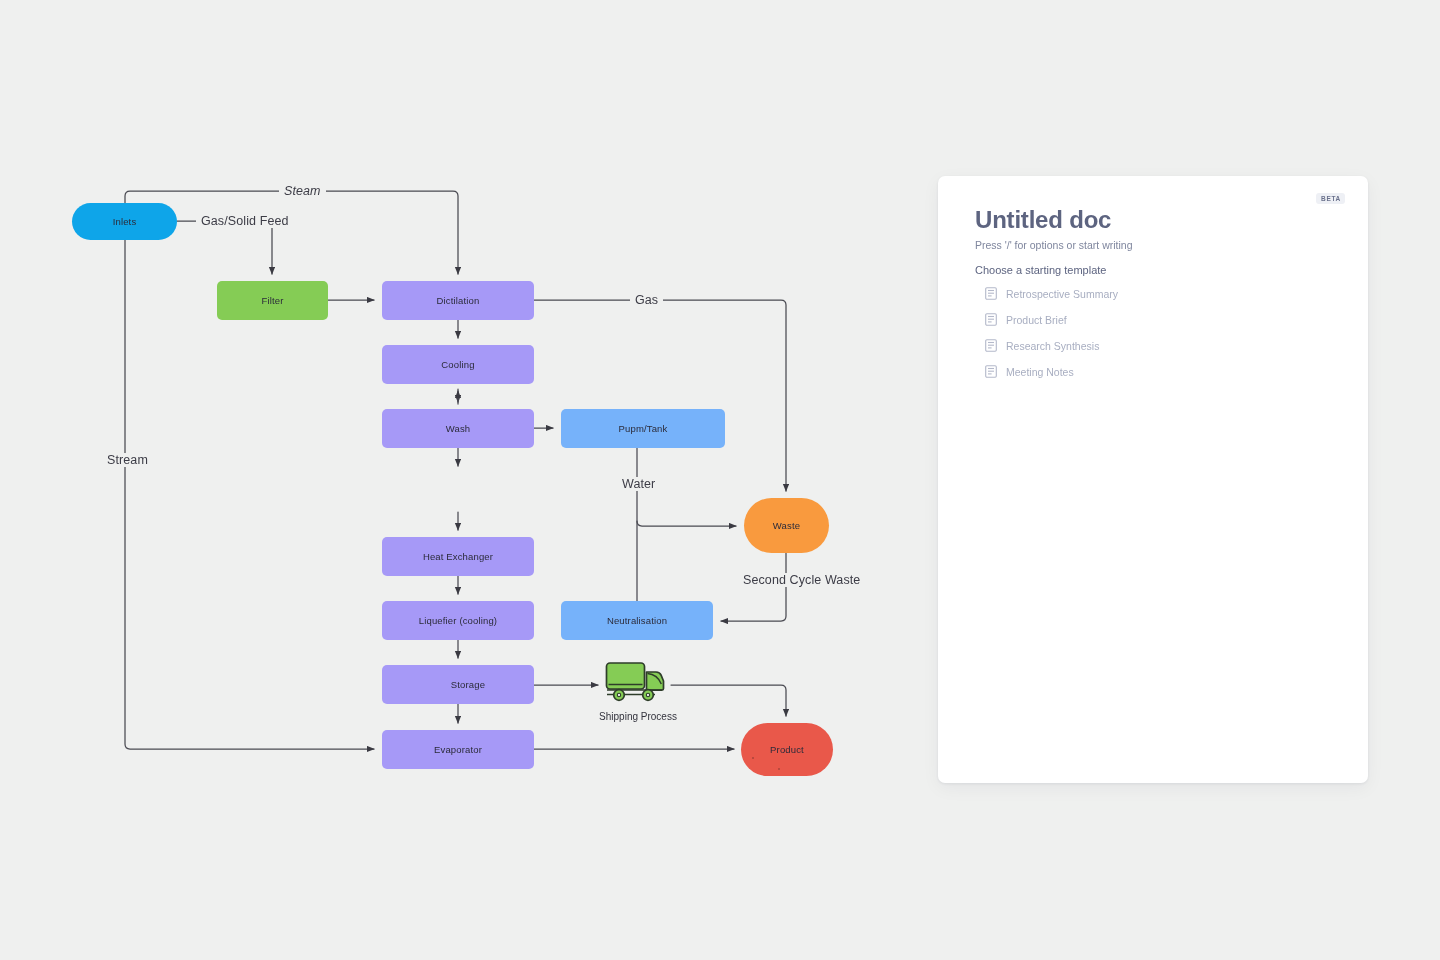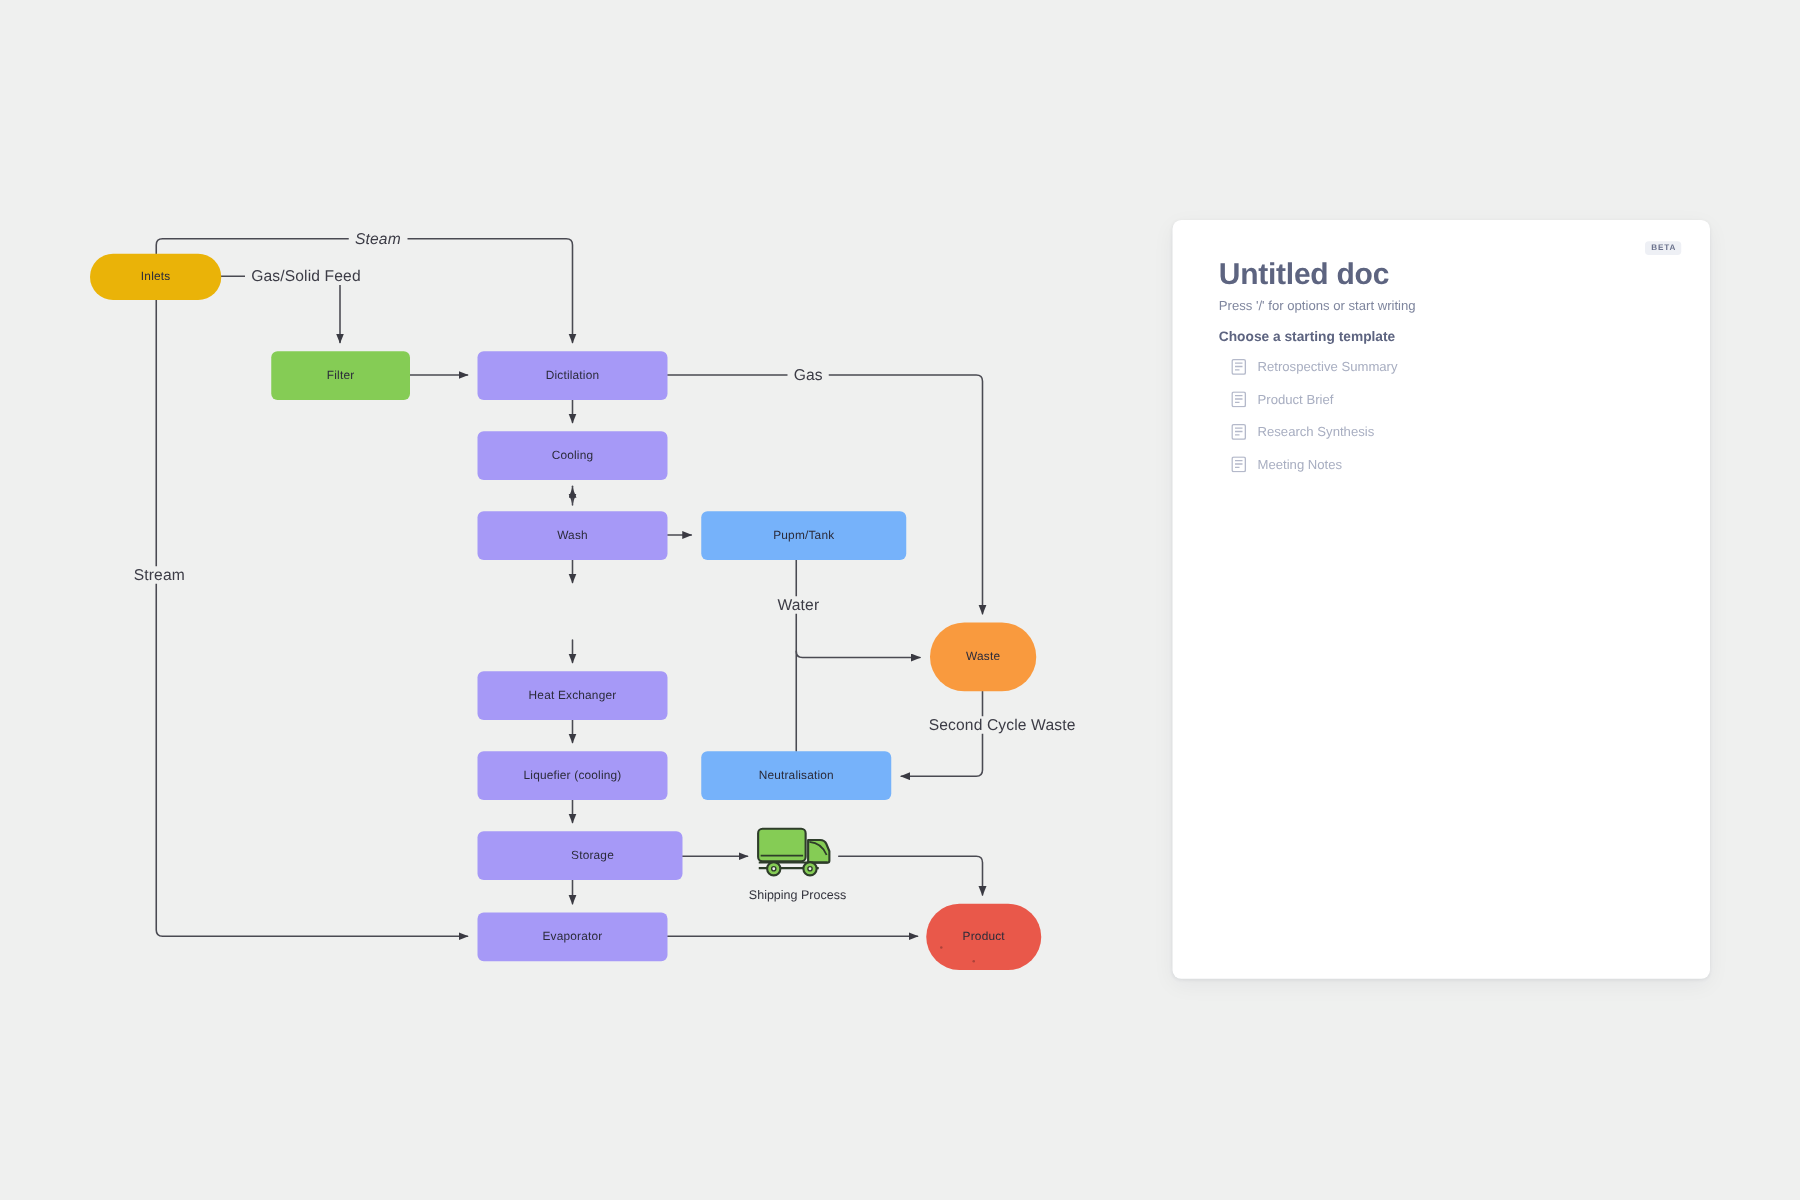--- a/index.html
+++ b/index.html
@@ -22,21 +22,21 @@
     font-size:9.5px;
     color:#2b2b3a;
     letter-spacing:.15px;
     z-index:3;
   }
   .node.rect{border-radius:5px;}
   .node.pill{border-radius:999px;}
   .n-purple{background:#a699f7;}
   .n-green{background:#85cc55;}
   .n-blue{background:#76b2fa;}
-  .n-yellow{background:#eab308;}
+  .n-yellow{background:#0ea5e9;}
   .n-orange{background:#f99a3e;}
   .n-red{background:#e9584a;}
 
   
   .elabel{
     position:absolute;
     font-size:12.5px;
     color:#3c3c46;
     background:#eff0ef;
     padding:0 5px;
@@ -72,21 +72,21 @@
   #doc-title{
     position:absolute;left:37px;top:30px;
     font-size:24px;font-weight:bold;color:#5d6480;letter-spacing:-.2px;
   }
   #doc-sub{
     position:absolute;left:37px;top:63px;
     font-size:10.5px;color:#7f869e;
   }
   #tpl-head{
     position:absolute;left:37px;top:88px;
-    font-size:11px;font-weight:bold;color:#5d6480;
+    font-size:11px;font-weight:normal;color:#5d6480;
   }
   .tpl-item{
     position:absolute;left:47px;
     display:flex;align-items:center;gap:9px;
   }
   .tpl-label{font-size:10.5px;color:#a8aec1;}
   .doc-icon{width:12px;height:13px;display:block;}
 </style>
 </head>
 <body>
@@ -164,21 +164,21 @@
 
 
   <div class="node rect n-purple" style="left:382px;top:537px;width:152px;height:39px;">
     <span>Heat Exchanger</span>
   </div>
 
   <div class="node rect n-purple" style="left:382px;top:601px;width:152px;height:39px;">
     <span>Liquefier (cooling)</span>
   </div>
 
-  <div class="node rect n-purple" style="left:382px;top:665px;width:164px;height:39px;padding-left:20px;">
+  <div class="node rect n-purple" style="left:382px;top:665px;width:152px;height:39px;padding-left:20px;">
     <span>Storage</span>
   </div>
 
   <div class="node rect n-purple" style="left:382px;top:730px;width:152px;height:39px;">
     <span>Evaporator</span>
   </div>
 
   <div class="node rect n-blue" style="left:561px;top:409px;width:164px;height:39px;">
     <span>Pupm/Tank</span>
   </div>

